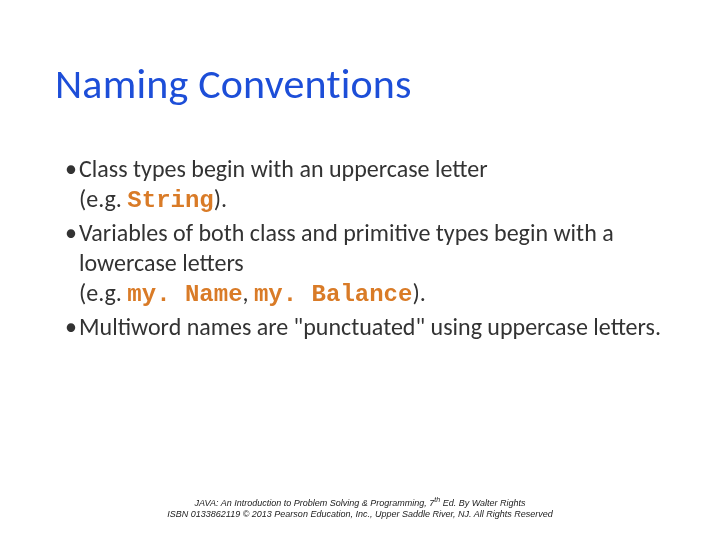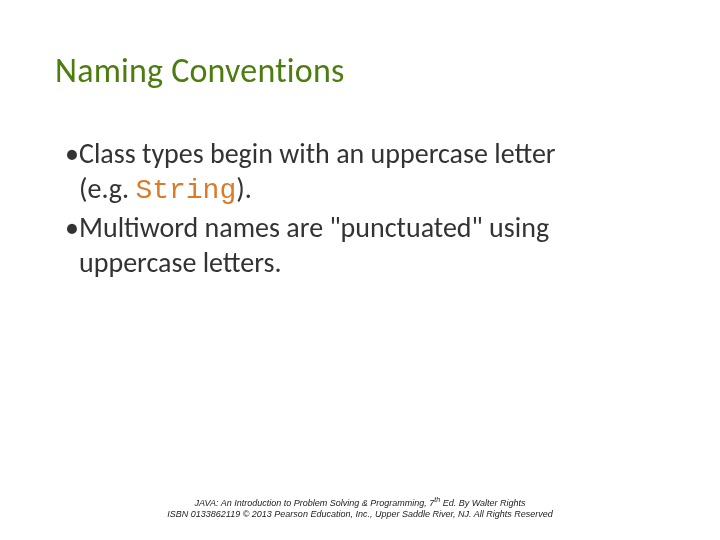--- a/index.html
+++ b/index.html
@@ -13,44 +13,44 @@
     overflow: hidden;
   }
   .slide {
     position: relative;
     box-sizing: border-box;
     width: 720px;
     height: 540px;
     padding: 50px 55px 0 55px;
   }
   .title {
-    font-size: 34px;
+    font-size: 42px;
     font-weight: 400;
-    color: #4d7c0f;
-    margin: 0 0 45px 0;
+    color: #1d4ed8;
+    margin: 8px 0 45px 0;
     letter-spacing: 0.2px;
   }
   .body {
-    font-size: 28px;
+    font-size: 24px;
     line-height: 1.25;
     color: #333;
   }
   .item {
     margin: 0 0 2px 0;
     padding-left: 24px;
     text-indent: -14px;
   }
   .bullet {
     display: inline-block;
     width: 14px;
     text-indent: 0;
   }
   .mono {
     font-family: "Courier New", Courier, monospace;
-    font-weight: 400;
+    font-weight: 700;
     color: #d97b27;
   }
   .footer {
     position: absolute;
     bottom: 20px;
     left: 0;
     right: 0;
     text-align: center;
     font-family: Arial, Helvetica, sans-serif;
     font-size: 9px;
@@ -72,20 +72,24 @@
   <h1 class="title">Naming Conventions</h1>
 
   <div class="body">
 
     <div class="item">
       <span class="bullet">•</span><span>Class types begin with an uppercase letter</span><br>
       <span>(e.g. </span><span class="mono">String</span><span>).</span>
     </div>
 
 
+    <div class="item">
+      <span class="bullet">•</span><span>Variables of both class and primitive types begin with a lowercase letters</span><br>
+      <span>(e.g. </span><span class="mono">my. Name</span><span>, </span><span class="mono">my. Balance</span><span>).</span>
+    </div>
 
     <div class="item">
       <span class="bullet">•</span><span>Multiword names are "punctuated" using uppercase letters.</span>
     </div>
 
   </div>
 
   <div class="footer">
     <div>
       <span>JAVA: An Introduction to Problem Solving &amp; Programming, 7</span><span class="sup">th</span><span> Ed. By Walter Rights</span>

